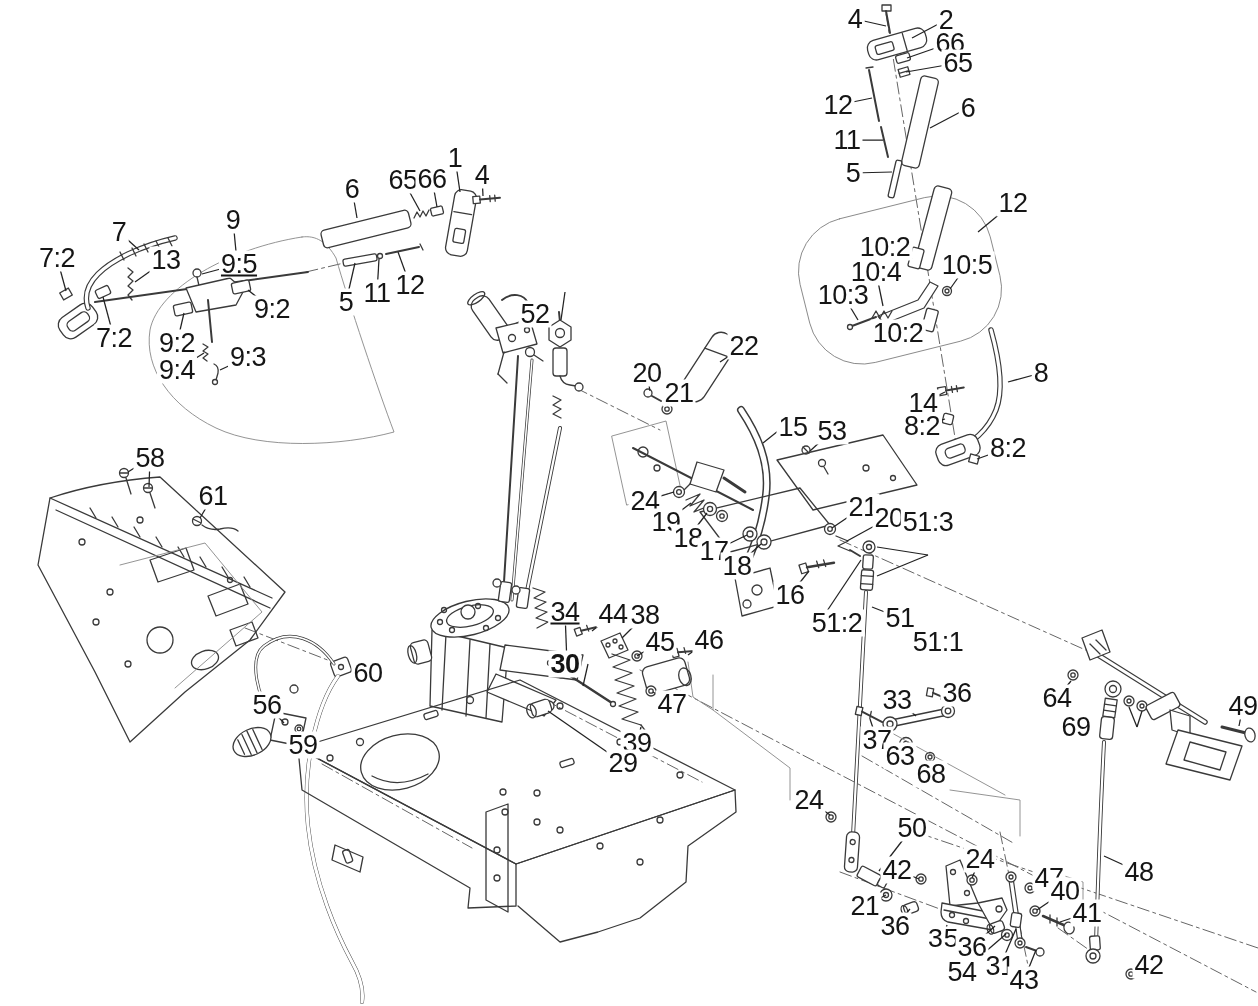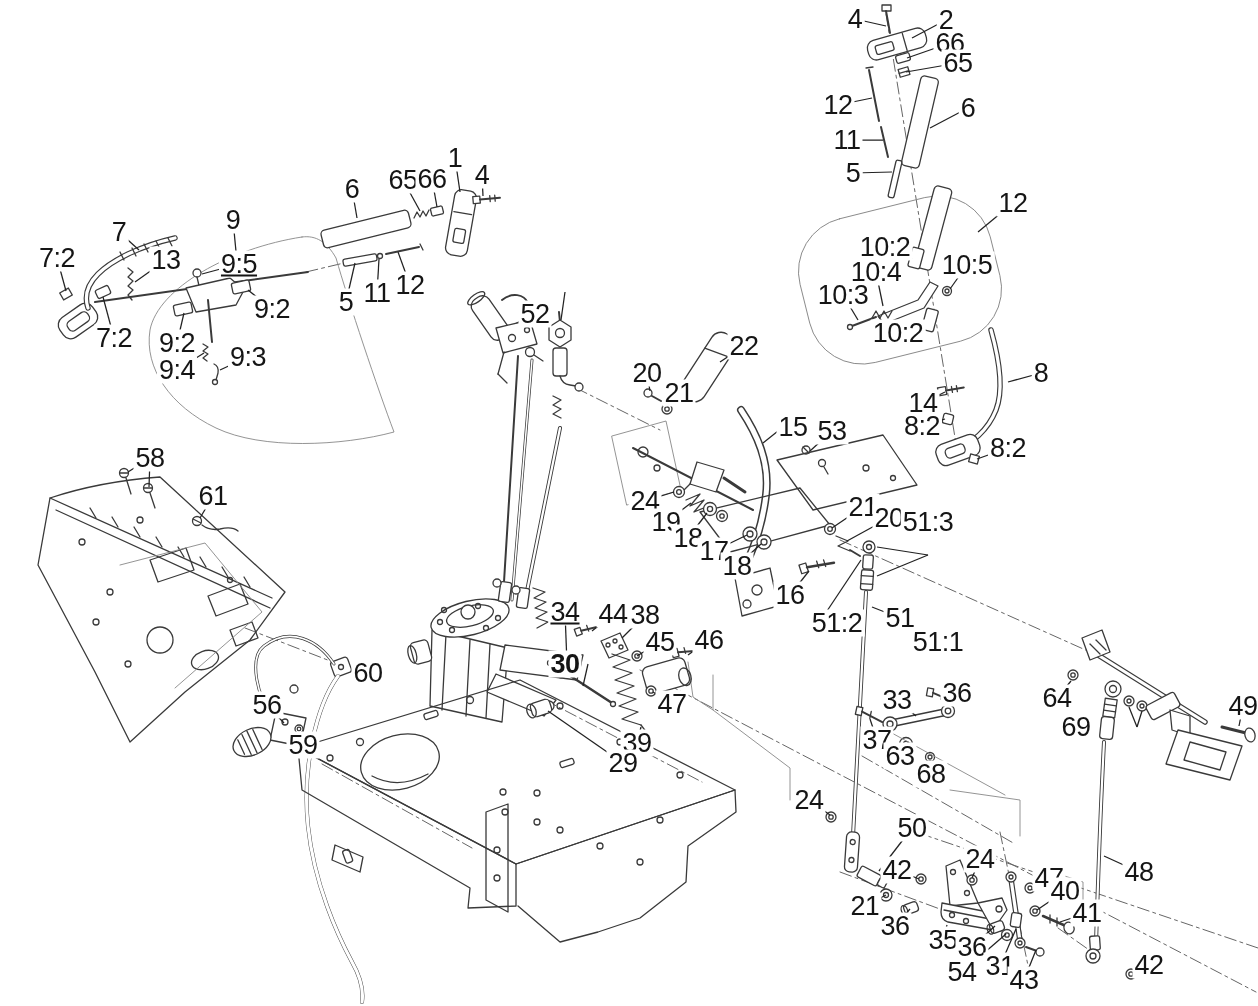--- a/index.html
+++ b/index.html
@@ -740,21 +740,21 @@
       <div class="callout" style="left: 809px; top: 800px;">24</div>
       <div class="callout" style="left: 912px; top: 828px;">50</div>
       <div class="callout" style="left: 897px; top: 870px;">42</div>
       <div class="callout" style="left: 980px; top: 859px;">24</div>
       <div class="callout" style="left: 1049px; top: 878px;">47</div>
       <div class="callout" style="left: 1065px; top: 891px;">40</div>
       <div class="callout" style="left: 1087px; top: 913px;">41</div>
       <div class="callout" style="left: 1139px; top: 872px;">48</div>
       <div class="callout" style="left: 865px; top: 906px;">21</div>
       <div class="callout" style="left: 895px; top: 926px;">36</div>
-      <div class="callout" style="left: 943px; top: 940px;">35</div>
+      <div class="callout" style="left: 943px; top: 940px; font-family: Liberation Mono, monospace;">35</div>
       <div class="callout" style="left: 972px; top: 947px;">36</div>
       <div class="callout" style="left: 962px; top: 972px;">54</div>
       <div class="callout" style="left: 1000px; top: 966px;">31</div>
       <div class="callout" style="left: 1024px; top: 980px;">43</div>
       <div class="callout" style="left: 1149px; top: 965px;">42</div>
     </div>
 
 </div>
 
 </body></html>

